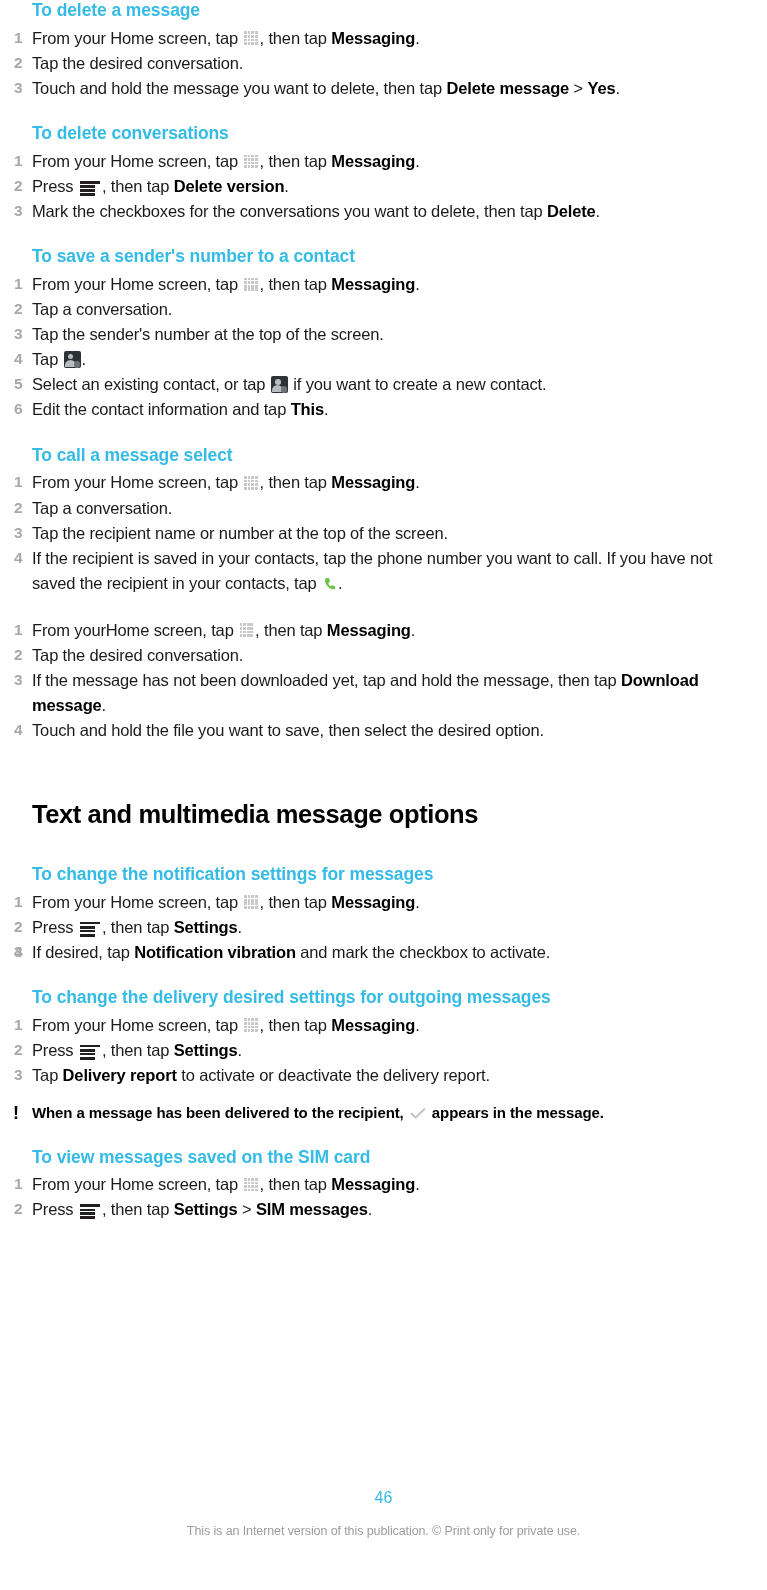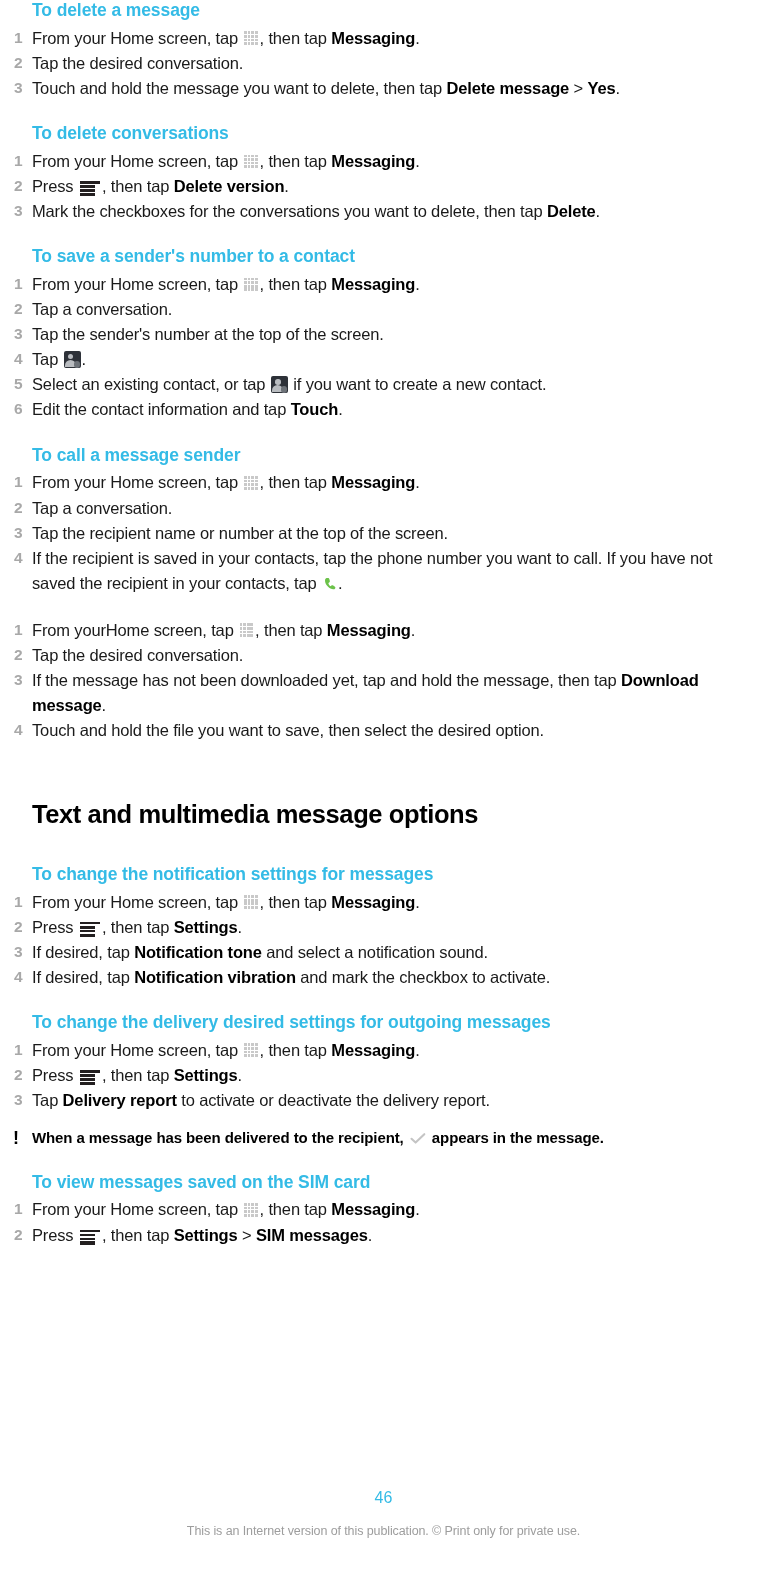--- a/index.html
+++ b/index.html
@@ -207,24 +207,24 @@
         <li><span class="num">3</span><span>Mark the checkboxes for the conversations you want to delete, then tap <b>Delete</b>.</span></li>
       </ol>
       <div class="gap-md"></div>
       <div class="sec-head">To save a sender's number to a contact</div>
       <ol class="steps">
         <li><span class="num">1</span><span>From your Home screen, tap <span class="ic ic-apps"><i style="left: 0.6px; top: 0.6px;"></i><i style="left: 4.2px; top: 0.6px;"></i><i style="left: 7.8px; top: 0.6px;"></i><i style="left: 11.4px; top: 0.6px;"></i><i style="left: 0.6px; top: 4.2px;"></i><i style="left: 4.2px; top: 4.2px;"></i><i style="left: 7.8px; top: 4.2px;"></i><i style="left: 11.4px; top: 4.2px;"></i><i style="left: 0.6px; top: 7.8px;"></i><i style="left: 4.2px; top: 7.8px;"></i><i style="left: 7.8px; top: 7.8px;"></i><i style="left: 11.4px; top: 7.8px;"></i><i style="left: 0.6px; top: 11.4px;"></i><i style="left: 4.2px; top: 11.4px;"></i><i style="left: 7.8px; top: 11.4px;"></i><i style="left: 11.4px; top: 11.4px;"></i></span>, then tap <b>Messaging</b>.</span></li>
         <li><span class="num">2</span><span>Tap a conversation.</span></li>
         <li><span class="num">3</span><span>Tap the sender's number at the top of the screen.</span></li>
         <li><span class="num">4</span><span>Tap <span class="ic ic-contact"><span class="head"></span><span class="body"></span><span class="plus"></span></span>.</span></li>
         <li><span class="num">5</span><span>Select an existing contact, or tap <span class="ic ic-contact"><span class="head"></span><span class="body"></span><span class="plus"></span></span> if you want to create a new contact.</span></li>
-        <li><span class="num">6</span><span>Edit the contact information and tap <b>Touch</b>.</span></li>
-      </ol>
-      <div class="gap-md"></div>
-      <div class="sec-head">To call a message sender</div>
+        <li><span class="num">6</span><span>Edit the contact information and tap <b>This</b>.</span></li>
+      </ol>
+      <div class="gap-md"></div>
+      <div class="sec-head">To call a message select</div>
       <ol class="steps">
         <li><span class="num">1</span><span>From your Home screen, tap <span class="ic ic-apps"><i style="left: 0.6px; top: 0.6px;"></i><i style="left: 4.2px; top: 0.6px;"></i><i style="left: 7.8px; top: 0.6px;"></i><i style="left: 11.4px; top: 0.6px;"></i><i style="left: 0.6px; top: 4.2px;"></i><i style="left: 4.2px; top: 4.2px;"></i><i style="left: 7.8px; top: 4.2px;"></i><i style="left: 11.4px; top: 4.2px;"></i><i style="left: 0.6px; top: 7.8px;"></i><i style="left: 4.2px; top: 7.8px;"></i><i style="left: 7.8px; top: 7.8px;"></i><i style="left: 11.4px; top: 7.8px;"></i><i style="left: 0.6px; top: 11.4px;"></i><i style="left: 4.2px; top: 11.4px;"></i><i style="left: 7.8px; top: 11.4px;"></i><i style="left: 11.4px; top: 11.4px;"></i></span>, then tap <b>Messaging</b>.</span></li>
         <li><span class="num">2</span><span>Tap a conversation.</span></li>
         <li><span class="num">3</span><span>Tap the recipient name or number at the top of the screen.</span></li>
         <li><span class="num">4</span><span>If the recipient is saved in your contacts, tap the phone number you want to call. If you have not saved the recipient in your contacts, tap <span class="ic ic-phone"><svg width="15" height="15" viewBox="0 0 24 24">
                 <path d="M7.5 2.2c1.3-.6 2.5 0 3 1.2l1.3 3.1c.4 1 .1 1.9-.7 2.5l-1.2.9c.6 2 2.3 3.9 4.3 4.8l.8-1.3c.6-.9 1.5-1.2 2.5-.8l3.1 1.3c1.2.5 1.8 1.7 1.2 3-.5 1.2-1.8 2-3.2 1.9C10.2 18.2 4 11.5 3.9 5.4c0-1.4.8-2.7 2-3.2z" fill="#6cc24a" transform="rotate(8 12 12)"></path>
               </svg></span>.</span></li>
       </ol>
       <div class="gap-md"></div>
       <ol class="steps">
@@ -234,21 +234,21 @@
         <li><span class="num">4</span><span>Touch and hold the file you want to save, then select the desired option.</span></li>
       </ol>
       <div class="gap-md"></div>
       <div class="gap-lg"></div>
       <div class="big-head">Text and multimedia message options</div>
       <div class="gap-lg"></div>
       <div class="sec-head">To change the notification settings for messages</div>
       <ol class="steps">
         <li><span class="num">1</span><span>From your Home screen, tap <span class="ic ic-apps"><i style="left: 0.6px; top: 0.6px;"></i><i style="left: 4.2px; top: 0.6px;"></i><i style="left: 7.8px; top: 0.6px;"></i><i style="left: 11.4px; top: 0.6px;"></i><i style="left: 0.6px; top: 4.2px;"></i><i style="left: 4.2px; top: 4.2px;"></i><i style="left: 7.8px; top: 4.2px;"></i><i style="left: 11.4px; top: 4.2px;"></i><i style="left: 0.6px; top: 7.8px;"></i><i style="left: 4.2px; top: 7.8px;"></i><i style="left: 7.8px; top: 7.8px;"></i><i style="left: 11.4px; top: 7.8px;"></i><i style="left: 0.6px; top: 11.4px;"></i><i style="left: 4.2px; top: 11.4px;"></i><i style="left: 7.8px; top: 11.4px;"></i><i style="left: 11.4px; top: 11.4px;"></i></span>, then tap <b>Messaging</b>.</span></li>
         <li><span class="num">2</span><span>Press <span class="ic ic-menu"><i style="width: 20px; top: 1px;"></i><i style="width: 15px; top: 5.2px;"></i><i style="width: 15px; top: 9px;"></i><i style="width: 15px; top: 12.8px; height: 3.2px;"></i></span>, then tap <b>Settings</b>.</span></li>
-        <li><span class="num">3</span><span>If desired, tap <b>Notification tone</b> and select a notification sound.</span></li>
+        <li><span class="num">3</span></li>
         <li><span class="num">4</span><span>If desired, tap <b>Notification vibration</b> and mark the checkbox to activate.</span></li>
       </ol>
       <div class="gap-md"></div>
       <div class="sec-head">To change the delivery desired settings for outgoing messages</div>
       <ol class="steps">
         <li><span class="num">1</span><span>From your Home screen, tap <span class="ic ic-apps"><i style="left: 0.6px; top: 0.6px;"></i><i style="left: 4.2px; top: 0.6px;"></i><i style="left: 7.8px; top: 0.6px;"></i><i style="left: 11.4px; top: 0.6px;"></i><i style="left: 0.6px; top: 4.2px;"></i><i style="left: 4.2px; top: 4.2px;"></i><i style="left: 7.8px; top: 4.2px;"></i><i style="left: 11.4px; top: 4.2px;"></i><i style="left: 0.6px; top: 7.8px;"></i><i style="left: 4.2px; top: 7.8px;"></i><i style="left: 7.8px; top: 7.8px;"></i><i style="left: 11.4px; top: 7.8px;"></i><i style="left: 0.6px; top: 11.4px;"></i><i style="left: 4.2px; top: 11.4px;"></i><i style="left: 7.8px; top: 11.4px;"></i><i style="left: 11.4px; top: 11.4px;"></i></span>, then tap <b>Messaging</b>.</span></li>
         <li><span class="num">2</span><span>Press <span class="ic ic-menu"><i style="width: 20px; top: 1px;"></i><i style="width: 15px; top: 5.2px;"></i><i style="width: 15px; top: 9px;"></i><i style="width: 15px; top: 12.8px; height: 3.2px;"></i></span>, then tap <b>Settings</b>.</span></li>
         <li><span class="num">3</span><span>Tap <b>Delivery report</b> to activate or deactivate the delivery report.</span></li>
       </ol>
       <div class="gap-sm"></div>

